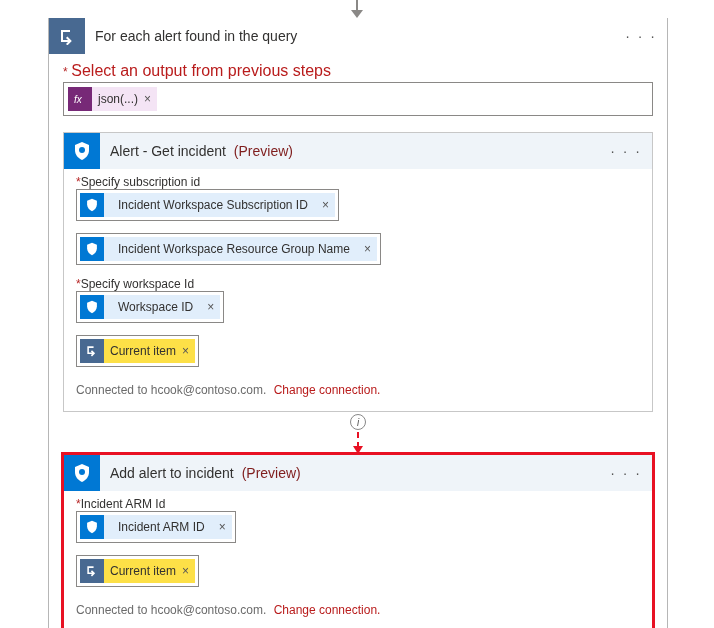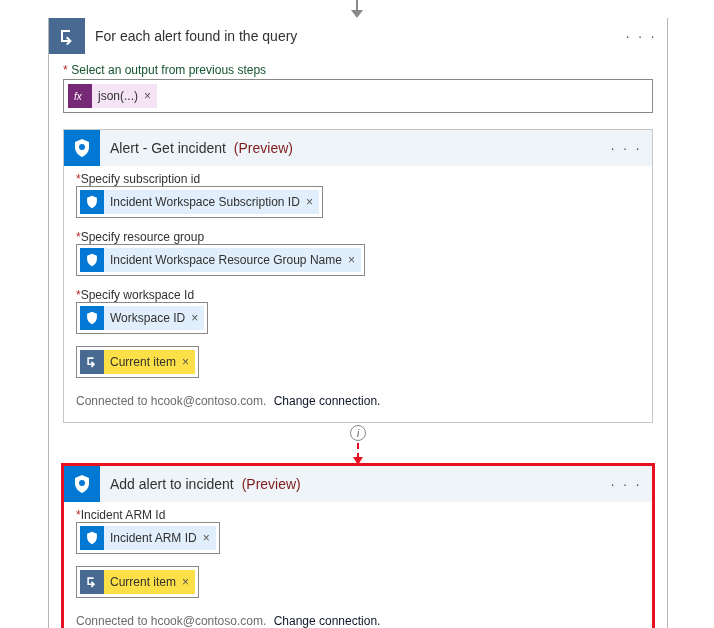--- a/index.html
+++ b/index.html
@@ -47,21 +47,21 @@
   .hdr .preview { color: #7f1d1d; margin-left: 4px; }
   .hdr .menu { color: #555; letter-spacing: 2px; cursor: pointer; }
   .hdr-blue { background: #eff4f9; }
   .hdr-blue .ibox { background: #0078d4; }
   .hdr-foreach { background: #fff; }
   .hdr-foreach .ibox { background: #486991; }
   .hdr-purple { background: #f3e9f9; }
   .hdr-purple .ibox { background: #8c3bb5; }
   .body-pad { padding: 8px 14px 4px 14px; }
   .lbl-star { color: #b72626; font-size: 12px; }
-  .lbl-small { font-size: 12px; color: #14532d; }
+  .lbl-small { font-size: 16px; color: #b91c1c; }
   .outbox {
     border: 1px solid #8a8886;
     margin-top: 2px;
     padding: 4px;
     display: flex;
     align-items: center;
   }
   .pill {
     display: inline-flex;
     align-items: center;
@@ -100,38 +100,39 @@
     display: flex;
     align-items: center;
     min-height: 30px;
   }
   .pill-blue {
     display: inline-flex;
     align-items: center;
     background: #e1eefb;
     padding: 0 6px 0 0;
     font-size: 12px;
+    gap: 8px;
   }
   .pill-blue .pb { width: 24px; height: 24px; background:#0078d4; display:flex;align-items:center;justify-content:center;margin-right:6px;}
   .pill-blue .px { color:#555; margin-left:6px; cursor:pointer;}
   .pill-gray {
     display: inline-flex;
     align-items: center;
     background: #fde047;
     padding: 0 6px 0 0;
     font-size: 12px;
   }
   .pill-gray .pb { width: 24px; height: 24px; background:#486991; display:flex;align-items:center;justify-content:center;margin-right:6px;}
   .pill-gray .px { color:#555; margin-left:6px; cursor:pointer;}
   .conn-line {
     font-size: 12px;
     color: #6b6b6b;
     padding: 10px 12px 14px 12px;
   }
-  .conn-line a { color: #0f172a; text-decoration: none; margin-left: 4px; cursor:pointer;}
+  .conn-line a { color: #b91c1c; text-decoration: none; margin-left: 4px; cursor:pointer;}
   .connector-wrap {
     position: relative;
     height: 42px;
     display: flex;
     flex-direction: column;
     align-items: center;
     justify-content: flex-start;
   }
   .info-badge {
     width: 16px; height: 16px;
@@ -234,21 +235,20 @@
               <svg width="14" height="14" viewBox="0 0 20 20">
                 <path d="M10 1l7 3v5c0 5-3 8-7 10-4-2-7-5-7-10V4l7-3z" fill="#fff"></path>
               </svg>
             </span>
           <span>Incident Workspace Subscription ID</span>
           <span class="px">×</span>
         </span>
       </div>
     </div>
     <div class="row">
-      <div class="rlab">Specify resource group</div>
       <div class="rval">
         <span class="pill-blue">
           <span class="pb">
               <svg width="14" height="14" viewBox="0 0 20 20">
                 <path d="M10 1l7 3v5c0 5-3 8-7 10-4-2-7-5-7-10V4l7-3z" fill="#fff"></path>
               </svg>
             </span>
           <span>Incident Workspace Resource Group Name</span>
           <span class="px">×</span>
         </span>

